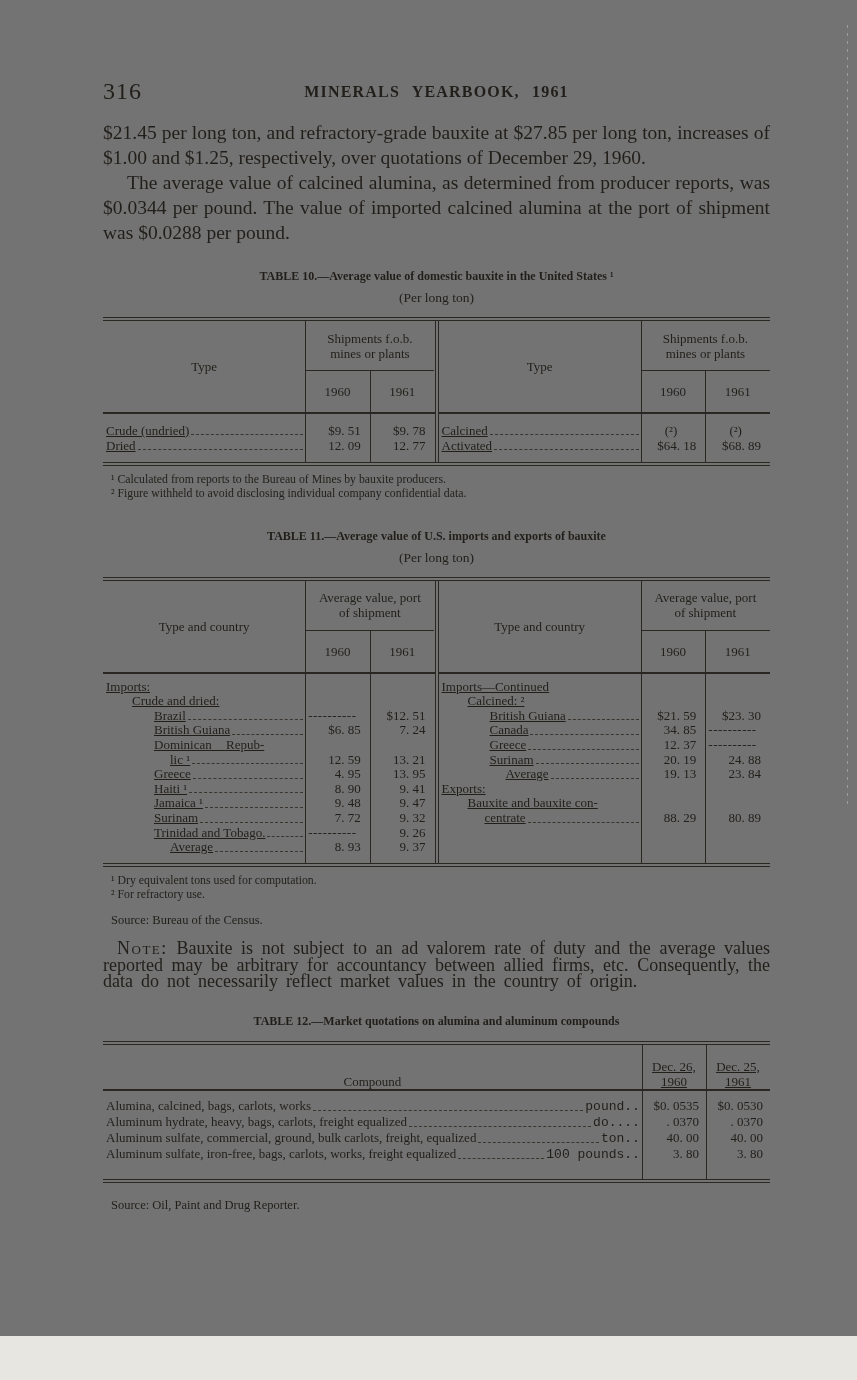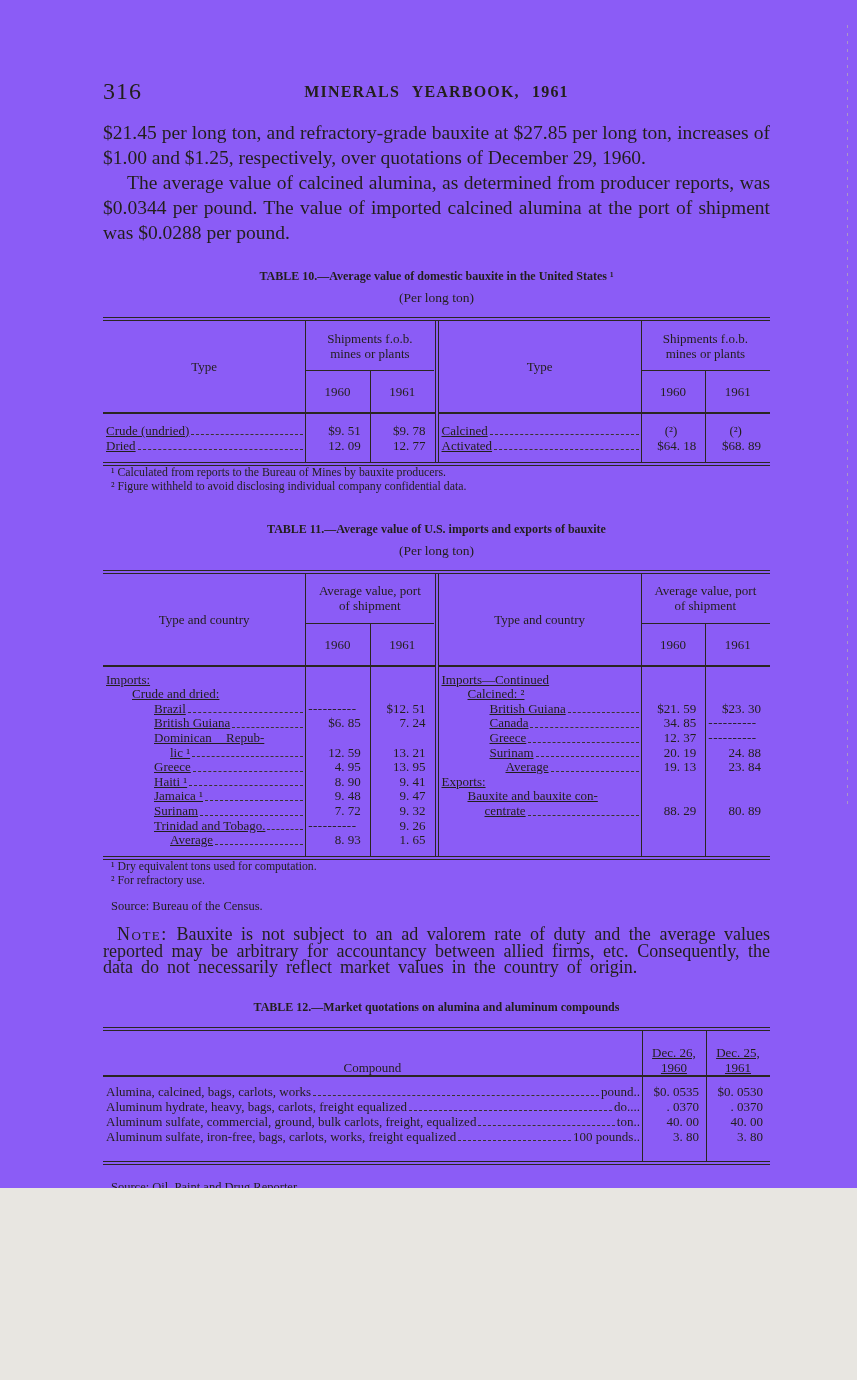--- a/index.html
+++ b/index.html
@@ -1,16 +1,16 @@
 <!DOCTYPE html>
 <html><head>
 <meta charset="utf-8">
 <style>
   html,body{margin:0;padding:0;background:#e8e6e1;}
-  .sheet{position:relative;width:857px;height:1188px;margin:0 auto;background:#8b5cf6;
+  .sheet{position:relative;width:857px;height:1336px;margin:0 auto;background:#737373;
          color:#221f1b;font-family:"Liberation Serif","DejaVu Serif",serif;overflow:hidden;}
   .edge-line{position:absolute;right:9px;top:25px;height:780px;width:1px;
              background:repeating-linear-gradient(to bottom,#b9b4ac 0 3px,transparent 3px 8px);opacity:.65;}
   .content{position:absolute;left:103px;top:0;width:667px;}
 
   
   .runhead{position:relative;margin-top:78px;height:30px;}
   .pgnum{position:absolute;left:0;top:0;font-size:24px;letter-spacing:1px;}
   .rtitle{text-align:center;font-size:16px;font-weight:bold;word-spacing:7px;letter-spacing:1.2px;padding-top:5px;}
 
@@ -42,36 +42,36 @@
   .lbl{flex:0 0 61%;display:flex;align-items:flex-start;white-space:nowrap;overflow:hidden;box-sizing:border-box;text-decoration:underline;}
   .lead{flex:1 1 auto;min-width:6px;border-bottom:1px dashed #3a352f;height:1px;align-self:flex-end;margin:0 2px 3px 2px;}
   .val{flex:0 0 19.5%;box-sizing:border-box;text-align:right;padding-right:9px;white-space:nowrap;font-family:Liberation Serif, serif;}
   .val.ctr{text-align:center;padding-right:4px;}
   .val.dash{text-align:left;padding:0 2px 0 3px;overflow:hidden;letter-spacing:.5px;}
   .i0{padding-left:3px;}.i1{padding-left:29px;}.i2{padding-left:51px;}
   .i3{padding-left:67px;}.i2b{padding-left:46px;}
   .sp{word-spacing:11px;}
 
   
-  .fns{font-size:11.8px;line-height:13.8px;padding-left:8px;}
+  .fns{margin-top:7px;font-size:11.8px;line-height:13.8px;padding-left:8px;}
   .src{margin-top:12px;font-size:12.5px;padding-left:8px;}
   .note{margin-top:12px;font-size:18px;line-height:16.5px;text-align:justify;word-spacing:3.5px;text-indent:14px;}
   .note .nl{font-variant:small-caps;letter-spacing:1.5px;}
 
   
   .tbl12{position:relative;border-top:4px double #2a2622;border-bottom:4px double #2a2622;font-size:13px;line-height:15px;}
   .tbl12::before{content:"";position:absolute;left:80.8%;top:0;bottom:0;border-left:1.2px solid #2a2622;}
   .tbl12::after{content:"";position:absolute;left:90.4%;top:0;bottom:0;border-left:1.2px solid #2a2622;}
   .t12head{display:flex;border-bottom:2px solid #2a2622;height:44px;align-items:flex-end;text-align:center;}
   .c-comp{flex:0 0 80.8%;display:flex;align-items:center;justify-content:center;}
   .c-date{flex:0 0 9.6%;display:flex;flex-direction:column;justify-content:center;text-decoration:underline;}
   .t12body{padding:7px 0 17px;}
   .t12row{display:flex;}
   .c-lbl{flex:0 0 80.8%;display:flex;align-items:baseline;white-space:nowrap;overflow:hidden;padding-left:3px;box-sizing:border-box;}
-  .unit{padding-right:2px;}
+  .unit{padding-right:2px;font-family:Liberation Mono, monospace;}
   .c-val{flex:0 0 9.6%;text-align:right;padding-right:7px;box-sizing:border-box;white-space:nowrap;}
   .src12{margin-top:15px;font-size:12.5px;padding-left:8px;}
 </style>
 </head>
 <body>
 
 <div class="sheet">
   <div class="edge-line"></div>
   <div class="content">
 
@@ -242,21 +242,21 @@
                 </div>
               <div class="val dash">----------</div>
               <div class="val">9. 26</div>
             </div>
             <div class="trow">
               <div class="lbl i3">
                   <span>Average</span>
                   <span class="lead"></span>
                 </div>
               <div class="val">8. 93</div>
-              <div class="val">1. 65</div>
+              <div class="val">9. 37</div>
             </div>
           </div>
         </div>
         <div class="half rh">
           <div class="hhead">
             <div class="hlabel">Type and country</div>
             <div class="hgroup">Average value, port of shipment</div>
             <div class="hyear">1960</div>
             <div class="hyear">1961</div>
           </div>

